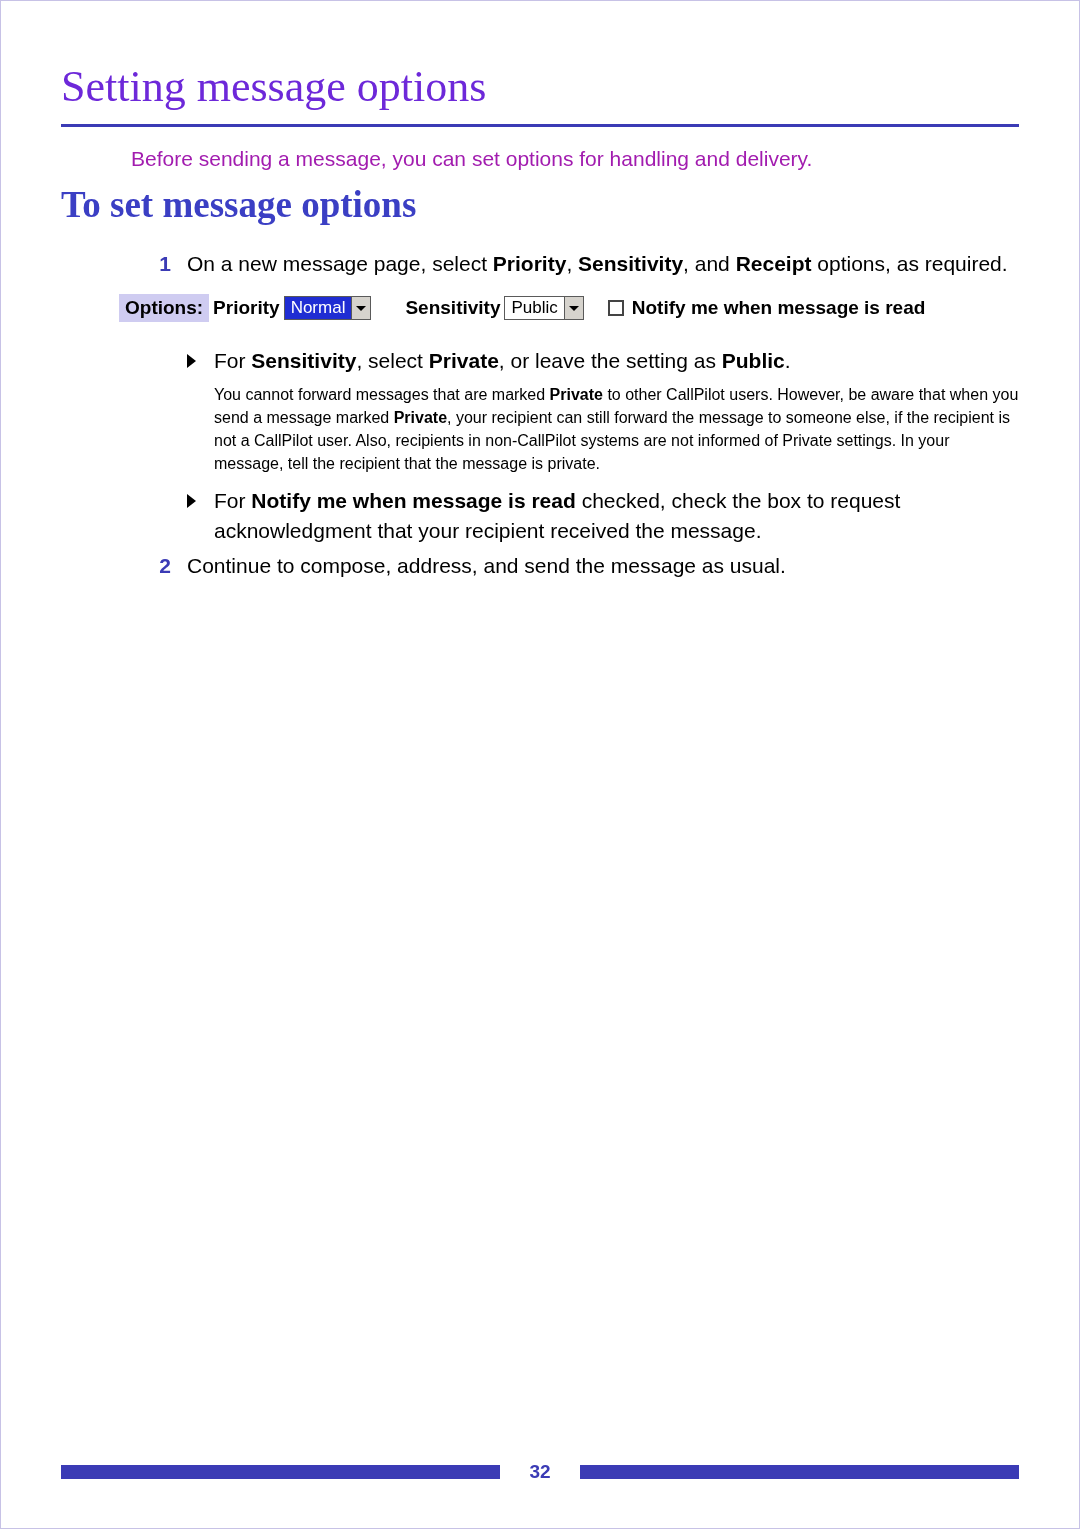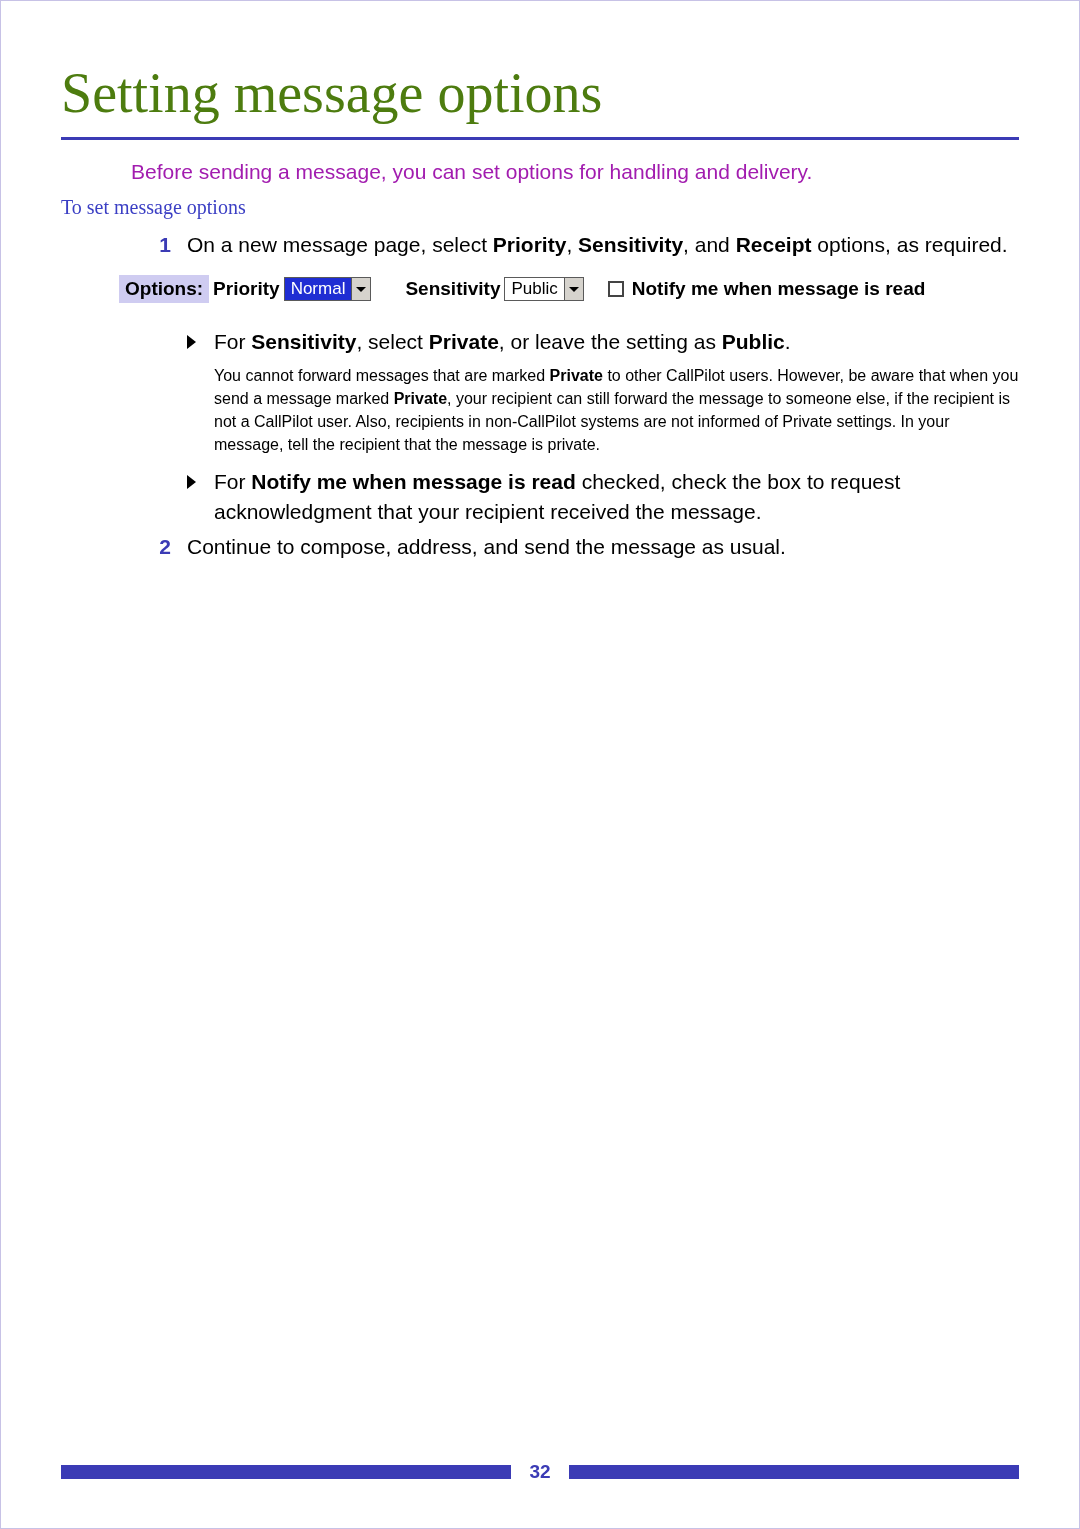--- a/index.html
+++ b/index.html
@@ -12,40 +12,40 @@
     width: 1080px;
     height: 1529px;
     box-sizing: border-box;
     border: 1px solid #c7c2e6;
     position: relative;
     padding: 60px 60px 0 60px;
   }
   h1.title {
     font-family: "Times New Roman", Times, serif;
     font-weight: 400;
-    color: #4d7c0f;
-    font-size: 56px;
+    color: #6d28d9;
+    font-size: 44px;
     margin: 0 0 12px 0;
   }
   .hr-main {
     border: none;
     border-top: 3px solid #3b3bb5;
     margin: 0 0 20px 0;
   }
   .intro {
     font-size: 21px;
     margin: 0 0 12px 70px;
     color: #a21caf;
   }
   h2.section {
     font-family: "Times New Roman", Times, serif;
-    font-weight: 400;
+    font-weight: 700;
     color: #3b3fc4;
-    font-size: 20px;
-    margin: 4px 0 12px 0;
+    font-size: 37px;
+    margin: 4px 0 24px 0;
   }
   .step {
     display: flex;
     margin-left: 70px;
     margin-bottom: 8px;
     font-size: 21px;
     line-height: 1.35;
   }
   .step .num {
     width: 40px;
@@ -154,21 +154,21 @@
     bottom: 45px;
     display: flex;
     align-items: center;
   }
   .footer .bar {
     flex: 1;
     height: 14px;
     background: #3b3bb5;
   }
   .footer .pgnum {
-    width: 58px;
+    width: 80px;
     text-align: center;
     font-weight: 700;
     color: #3b3bb5;
     font-size: 19px;
   }
 </style>
 </head>
 <body>
 
 <div class="page">

